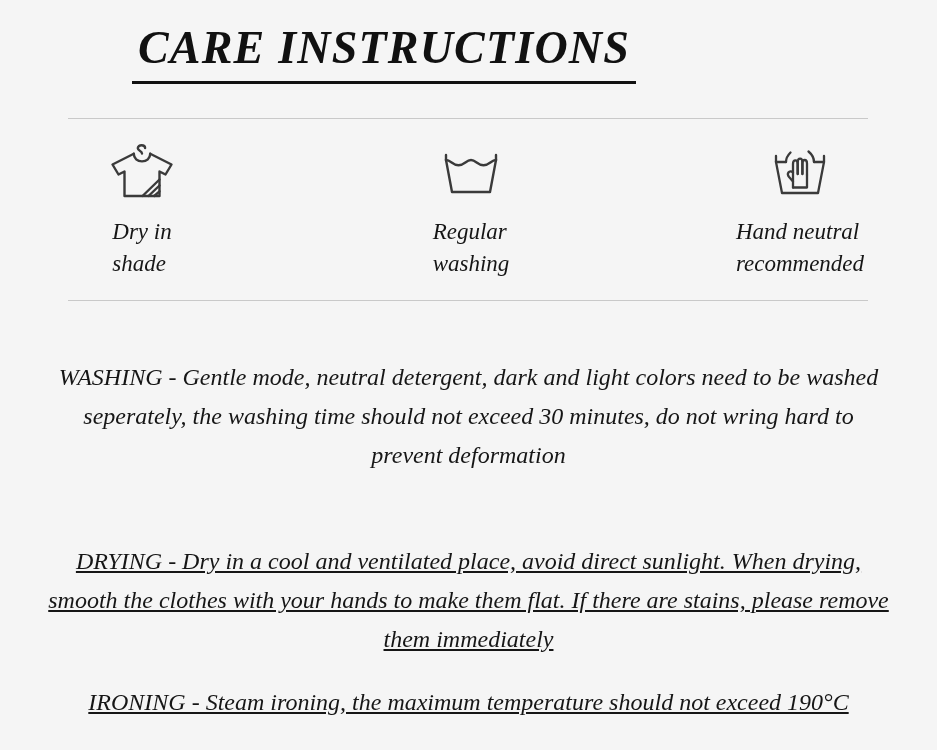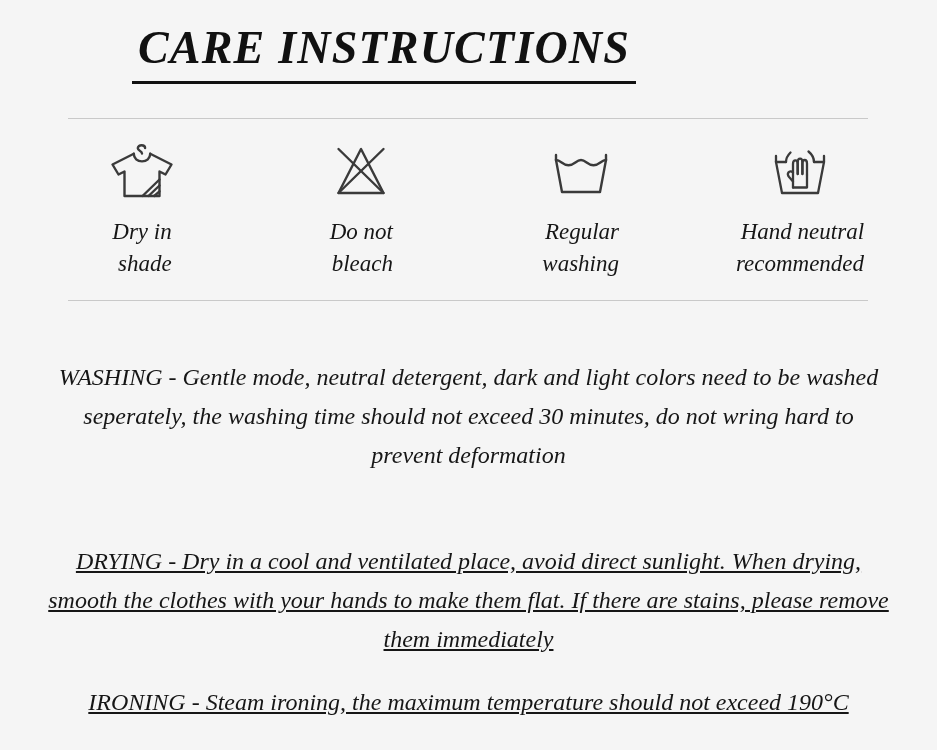--- a/index.html
+++ b/index.html
@@ -75,21 +75,21 @@
     justify-content: center;
   }
   .icon-glyph svg {
     display: block;
   }
   .icon-label {
     margin-top: 14px;
     font-style: italic;
     font-size: 23px;
     line-height: 1.38;
-    text-align: right;
+    text-align: left;
     color: #161616;
     white-space: pre-line;
   }
   .para {
     font-style: italic;
     font-size: 24px;
     line-height: 1.62;
     text-align: center;
     color: #161616;
     margin: 0;
@@ -123,31 +123,20 @@
           <path d="M31.8 11.8c0 4.6 3.6 7.6 8.2 7.6s8.2-3 8.2-7.6"></path>
           <path d="M40.5 54 L57.5 37.5"></path>
           <path d="M46.5 54 L57.5 43.5"></path>
           <path d="M52.2 54 L57.5 49.3"></path>
         </svg>
       </div>
       <div class="icon-label">Dry in
 shade</div>
     </div>
 
-    <div class="icon-cell">
-      <div class="icon-glyph">
-        <svg width="80" height="58" viewBox="0 0 80 58" fill="none" stroke="#3a3a3a" stroke-width="2.4" stroke-linejoin="round" stroke-linecap="round">
-          <path d="M40 7 L17.5 51 L62.5 51 Z"></path>
-          <path d="M17.5 7 L62.5 51"></path>
-          <path d="M62.5 7 L17.5 51"></path>
-        </svg>
-      </div>
-      <div class="icon-label">Do  not
-bleach</div>
-    </div>
 
     <div class="icon-cell">
       <div class="icon-glyph">
         <svg width="80" height="58" viewBox="0 0 80 58" fill="none" stroke="#3a3a3a" stroke-width="2.4" stroke-linejoin="round" stroke-linecap="round">
           <path d="M15 13 L15 18"></path>
           <path d="M65 13 L65 18"></path>
           <path d="M15 18c5 0 6.5 5.2 12.5 5.2S35 18 40 18s6.5 5.2 12.5 5.2S60 18 65 18"></path>
           <path d="M15 18 L21 50 L59 50 L65 18"></path>
         </svg>
       </div>

